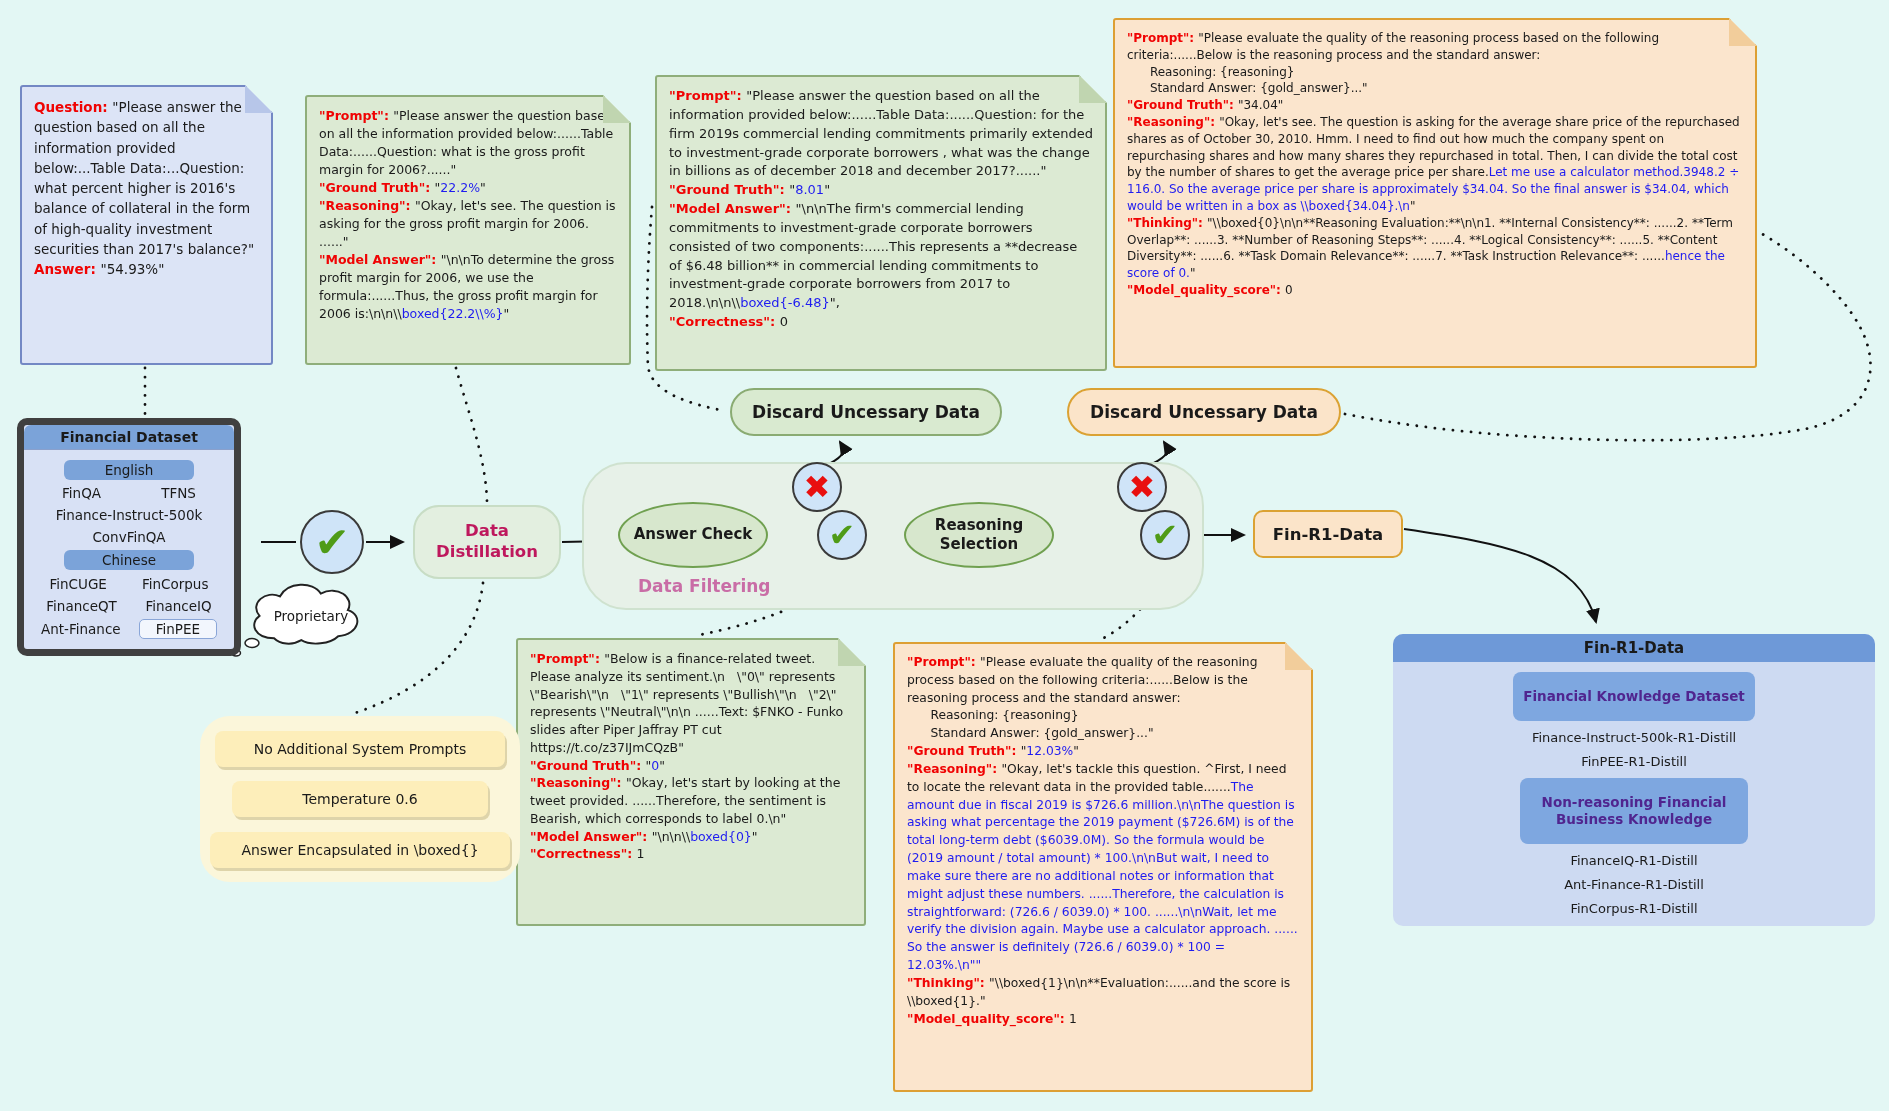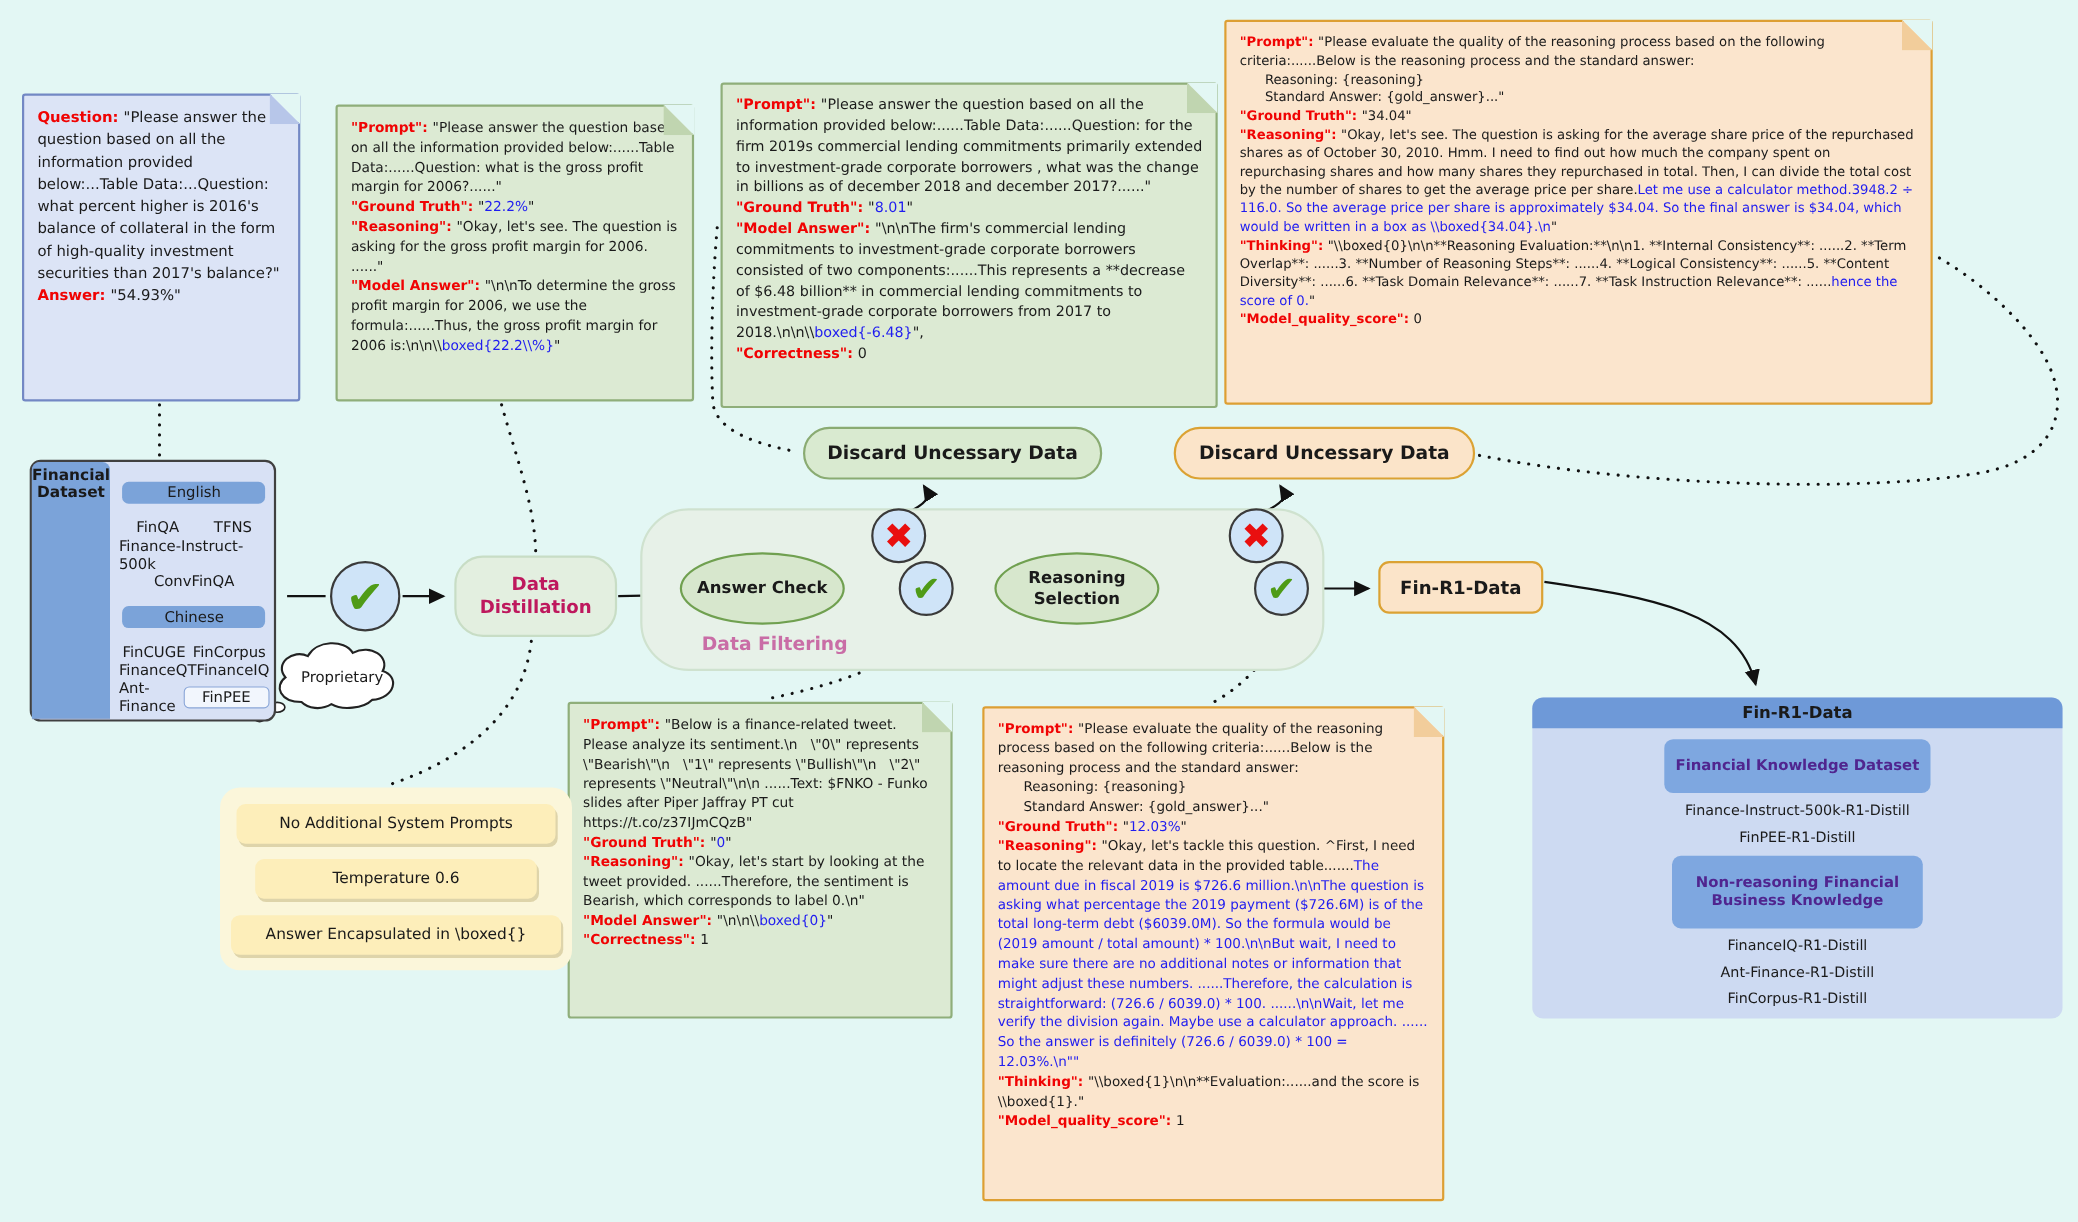--- a/index.html
+++ b/index.html
@@ -15,26 +15,26 @@
   .fold{position:absolute;top:-2px;right:-2px;width:28px;height:28px;z-index:3;}
   .fold .cut{position:absolute;inset:0;background:#e3f7f4;clip-path:polygon(0 0,100% 0,100% 100%);}
   .fold .flap{position:absolute;inset:0;clip-path:polygon(0 0,100% 100%,0 100%);}
   .note.blue .flap{background:#b7c6e9;}
   .note.green .flap{background:#c0d5b0;}
   .note.orange .flap{background:#f2cd9b;}
   .seg-red{color:#f00303;font-weight:bold;}
   .seg-blue{color:#1f1cf0;}
   .seg-k{color:#1a1a1a;}
   
-  .dsbox{position:absolute;left:27px;top:418px;width:224px;height:238px;z-index:2;background:#d8e1f5;
-         border:2px solid #404040;border-radius:10px;box-sizing:border-box;display:flex;flex-direction:row;}
+  .dsbox{position:absolute;left:17px;top:418px;width:224px;height:238px;z-index:2;background:#d8e1f5;
+         border:7px solid #404040;border-radius:10px;box-sizing:border-box;display:flex;flex-direction:column;}
   .dshead{background:#7ba3d9;border-radius:7px 7px 0 0;font-weight:bold;font-size:14px;text-align:center;
           padding:4px 0;border-bottom:1px solid #8aa0cc;}
   .dsbody{flex:1;display:flex;flex-direction:column;justify-content:space-evenly;padding:4px 8px;}
-  .dspill{background:#7ba3d9;border-radius:6px;text-align:center;font-size:13.5px;width:130px;margin:14px auto;padding:2px 0;}
+  .dspill{background:#7ba3d9;border-radius:6px;text-align:center;font-size:13.5px;width:130px;margin:0 auto;padding:2px 0;}
   .dsrow{display:flex;justify-content:space-around;align-items:center;font-size:13.5px;}
   .dsrow.single{justify-content:center;}
   .finpee{background:#f2f6fd;border:1.5px solid #8aa6d8;border-radius:5px;padding:1px 16px;}
   
   .cloud{position:absolute;left:243px;top:578px;width:136px;height:68px;z-index:2;}
   .cloud .lbl{position:absolute;left:0;right:0;top:30px;text-align:center;font-size:13.5px;}
   
   .badge{position:absolute;z-index:3;border-radius:50%;background:#cfe4f8;border:2px solid #3a3a3a;
          display:flex;align-items:center;justify-content:center;box-sizing:border-box;}
   .badge .chk{color:#4f9b17;font-weight:bold;}
@@ -42,21 +42,21 @@
   .roundbox{position:absolute;z-index:2;box-sizing:border-box;display:flex;align-items:center;justify-content:center;text-align:center;font-weight:bold;}
   .distill{left:413px;top:505px;width:148px;height:74px;background:#e3efe0;border:2px solid #c8ddc5;border-radius:26px;
            color:#be185d;font-size:16.5px;font-weight:600;line-height:1.25;}
   .filterbox{left:582px;top:462px;width:622px;height:148px;background:#e7f1e8;border:2px solid #cfe2cf;border-radius:44px;z-index:1;}
   .filterlabel{position:absolute;left:638px;top:576px;z-index:2;color:#c96da6;font-size:17px;font-weight:600;}
   .ellipse{border-radius:50%;background:#d7e7cd;border:2px solid #70a050;font-size:15px;line-height:1.3;z-index:2;}
   .discard-g{left:730px;top:388px;width:272px;height:48px;background:#d9ead0;border:2px solid #8aab72;border-radius:24px;font-size:17px;}
   .discard-o{left:1067px;top:388px;width:274px;height:48px;background:#fbe4c9;border:2px solid #dba233;border-radius:24px;font-size:17px;}
   .finr1box{left:1253px;top:510px;width:150px;height:48px;background:#fbe4c9;border:2px solid #dba233;border-radius:10px;font-size:16.5px;}
   
-  .settings{position:absolute;left:200px;top:716px;width:320px;height:166px;background:#fbf6da;border-radius:18px;z-index:2;
+  .settings{position:absolute;left:200px;top:716px;width:320px;height:166px;background:#fbf6da;border-radius:30px;z-index:2;
             display:flex;flex-direction:column;justify-content:space-evenly;align-items:center;}
   .setbox{background:#fdeeba;border-radius:8px;box-shadow:2px 3px 0 rgba(170,150,80,.35);font-size:14px;
           display:flex;align-items:center;justify-content:center;height:36px;}
   .setbox.w1{width:290px;} .setbox.w2{width:256px;} .setbox.w3{width:300px;}
   
   .rtable{position:absolute;left:1393px;top:634px;width:482px;height:292px;background:#cddaf2;border-radius:10px;z-index:2;
           box-sizing:border-box;display:flex;flex-direction:column;}
   .rthead{background:#6e99d8;border-radius:10px 10px 0 0;text-align:center;font-weight:bold;font-size:15px;padding:5px 0;}
   .rtbody{flex:1;display:flex;gap:18px;padding:10px 14px;}
   .rtcol{flex:1;display:flex;flex-direction:column;justify-content:space-between;align-items:center;}

